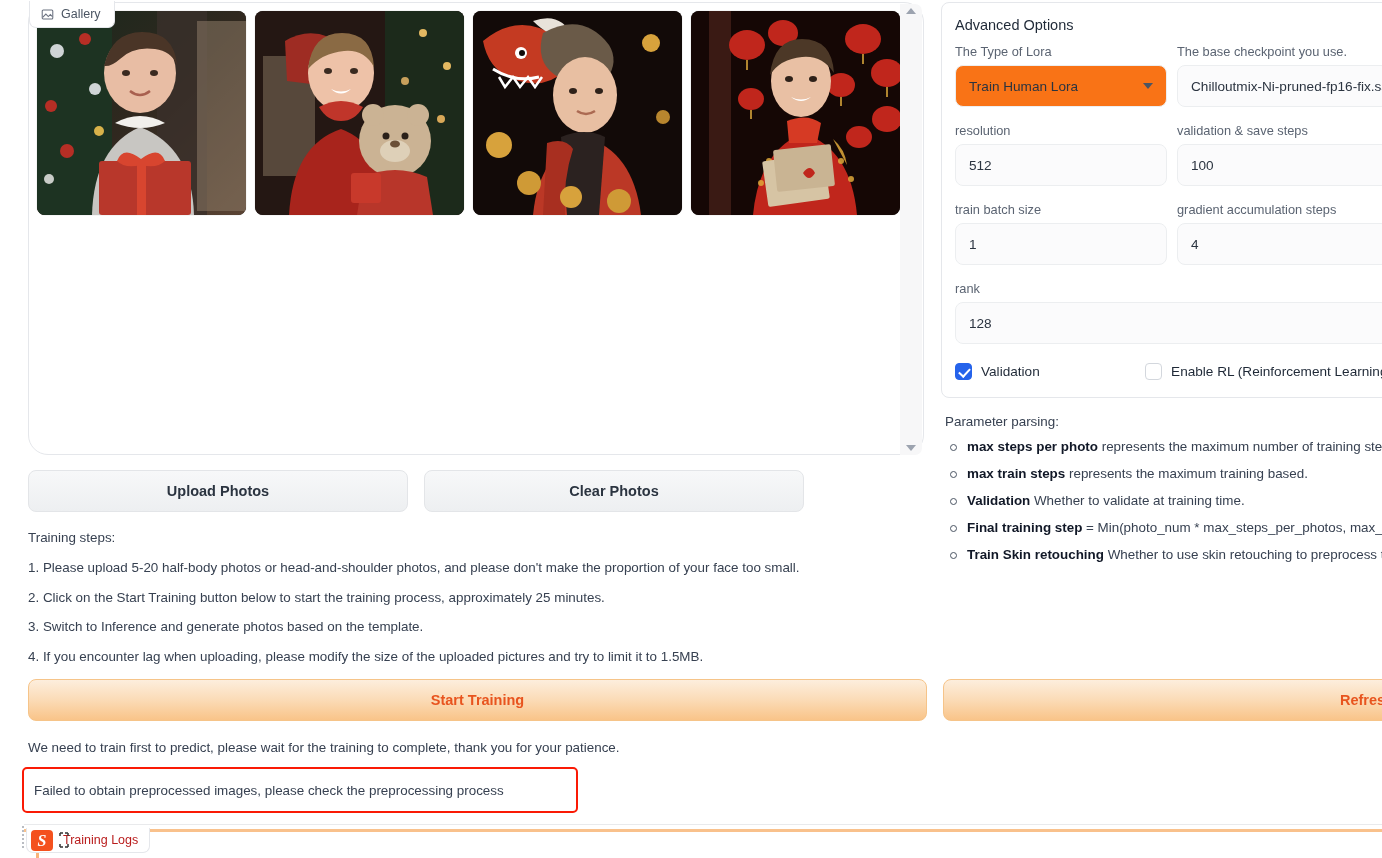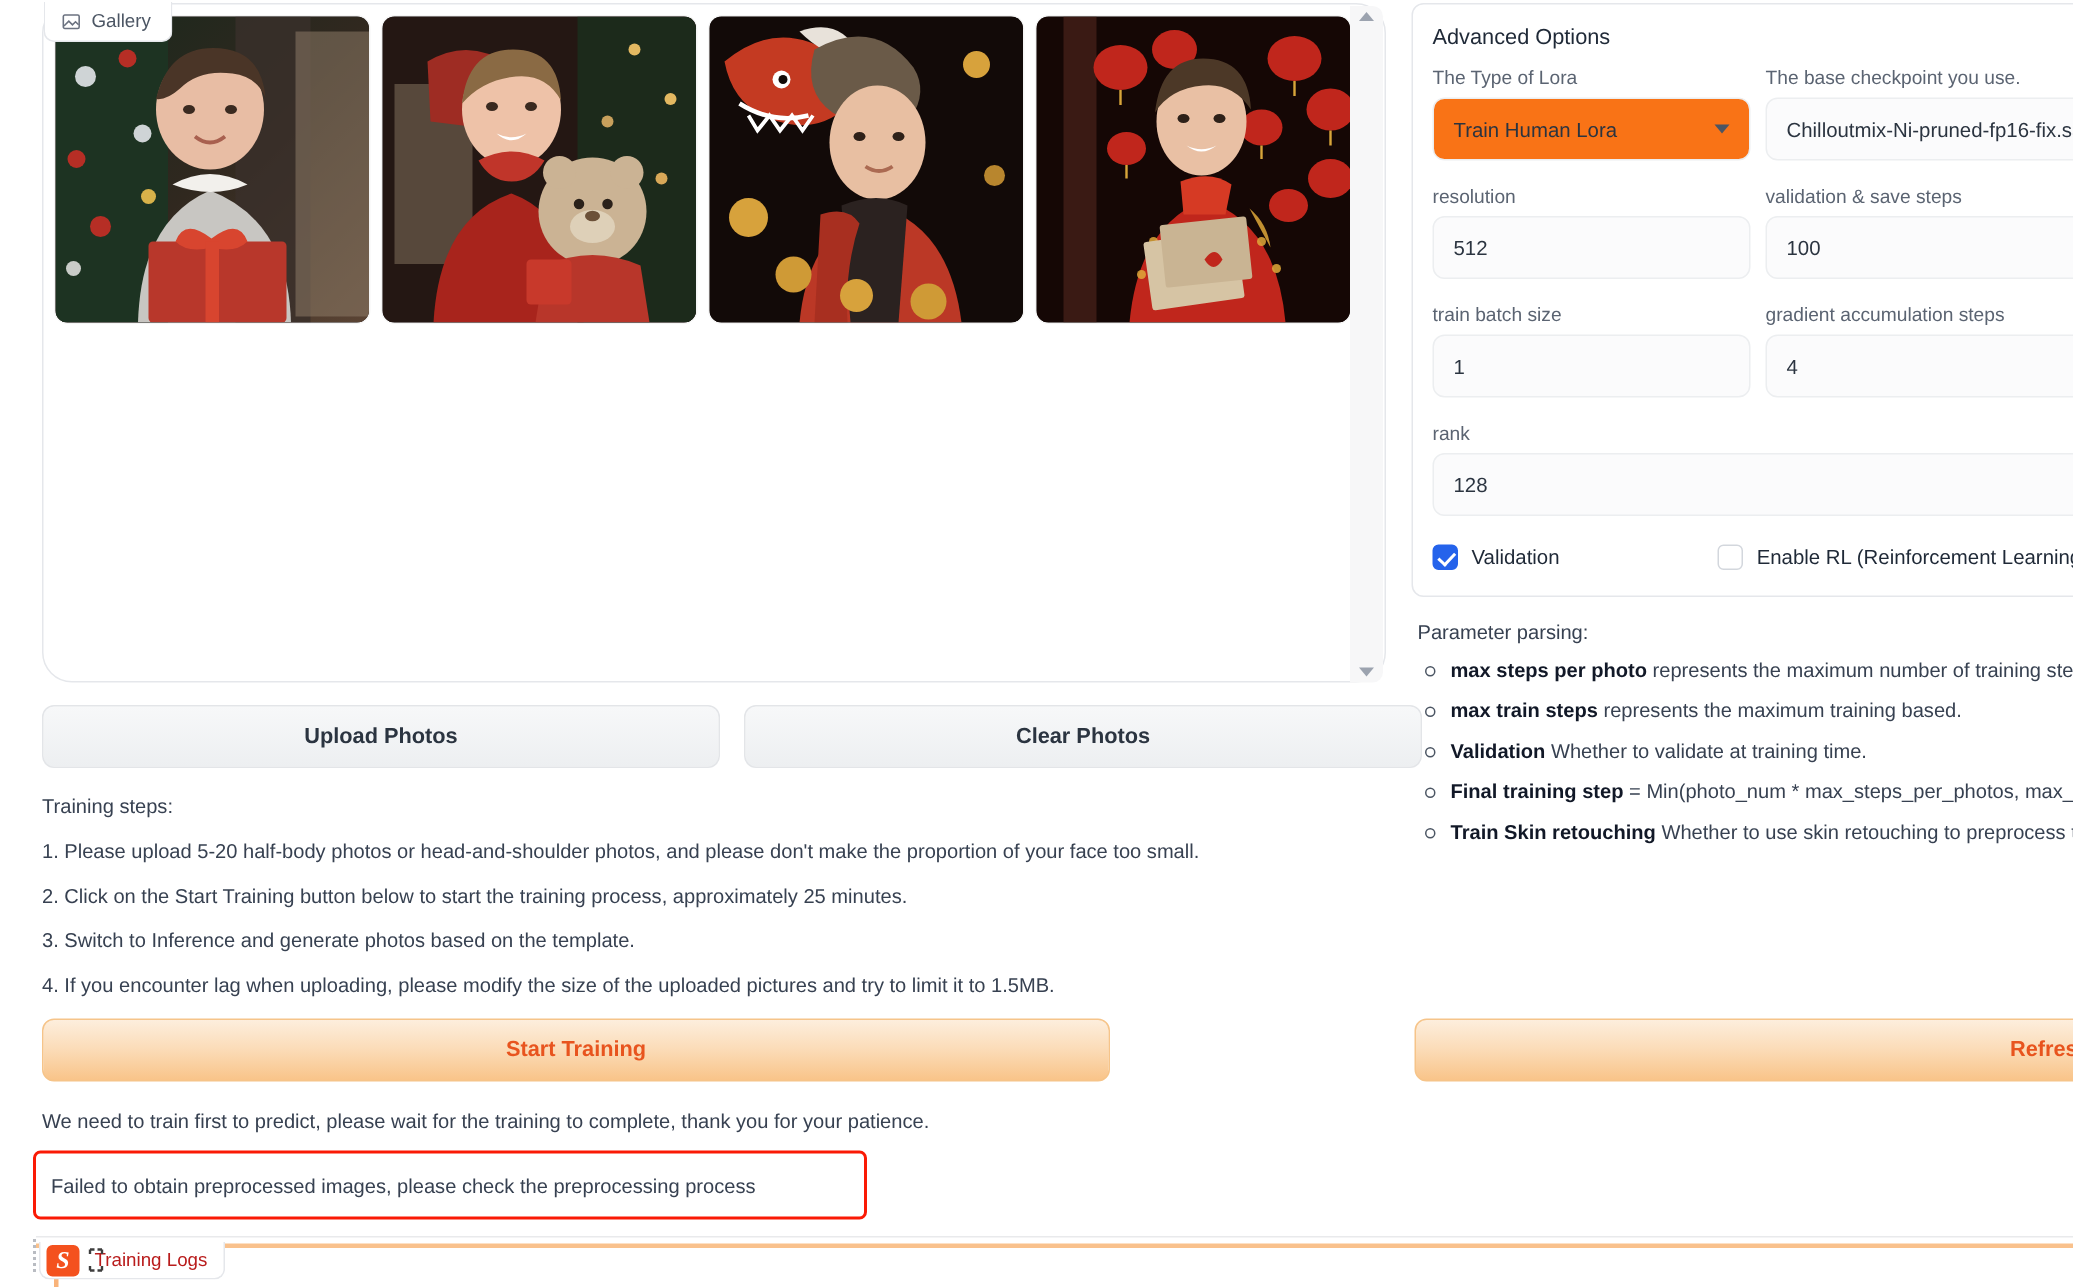--- a/index.html
+++ b/index.html
@@ -41,40 +41,40 @@
     position:absolute; right:1px; top:1px; width:22px; height:451px;
     background:#f7f7f8; border-radius:0 7px 7px 0;
     display:flex; flex-direction:column; justify-content:space-between; align-items:center;
     padding:4px 0;
   }
   .arrow { width:0;height:0;border-left:5px solid transparent;border-right:5px solid transparent; }
   .arrow.up { border-bottom:6px solid #9ca3af; }
   .arrow.down { border-top:6px solid #9ca3af; }
 
   
-  .btn-row { position:absolute; left:28px; top:470px; width:920px; display:flex; gap:16px; }
+  .btn-row { position:absolute; left:28px; top:470px; width:776px; display:flex; gap:16px; }
   .gray-btn {
     flex:1; height:42px; border-radius:8px;
     background:linear-gradient(#f7f8f9,#edeff1);
     border:1px solid #e3e5e8;
     display:flex; align-items:center; justify-content:center;
     font-size:14.5px; font-weight:bold; color:#2b3440; cursor:pointer;
   }
 
   .steps { position:absolute; left:28px; top:530px; width:900px; }
   .steps p { margin:0 0 13px 0; font-size:13.4px; line-height:1.25; color:#374151; white-space:nowrap; }
 
   .orange-btn {
     height:42px; border-radius:8px;
     background:linear-gradient(180deg,#fdeedd 0%,#fbdcb8 48%,#f9c489 100%);
     border:1px solid #f6c489;
     display:flex; align-items:center; justify-content:center;
     font-size:14.5px; font-weight:bold; color:#e8541e; cursor:pointer;
   }
-  #start-training { position:absolute; left:28px; top:679px; width:712px; }
+  #start-training { position:absolute; left:28px; top:679px; width:899px; }
 
   .note { position:absolute; left:28px; top:740px; font-size:13.4px; color:#374151; white-space:nowrap; }
 
   .error-box {
     position:absolute; left:22px; top:767px; width:556px; height:46px;
     border:2px solid #fa1a05; border-radius:5px; background:#fff;
     display:flex; align-items:center; padding:0 10px;
     font-size:13.4px; color:#374151;
   }
 

